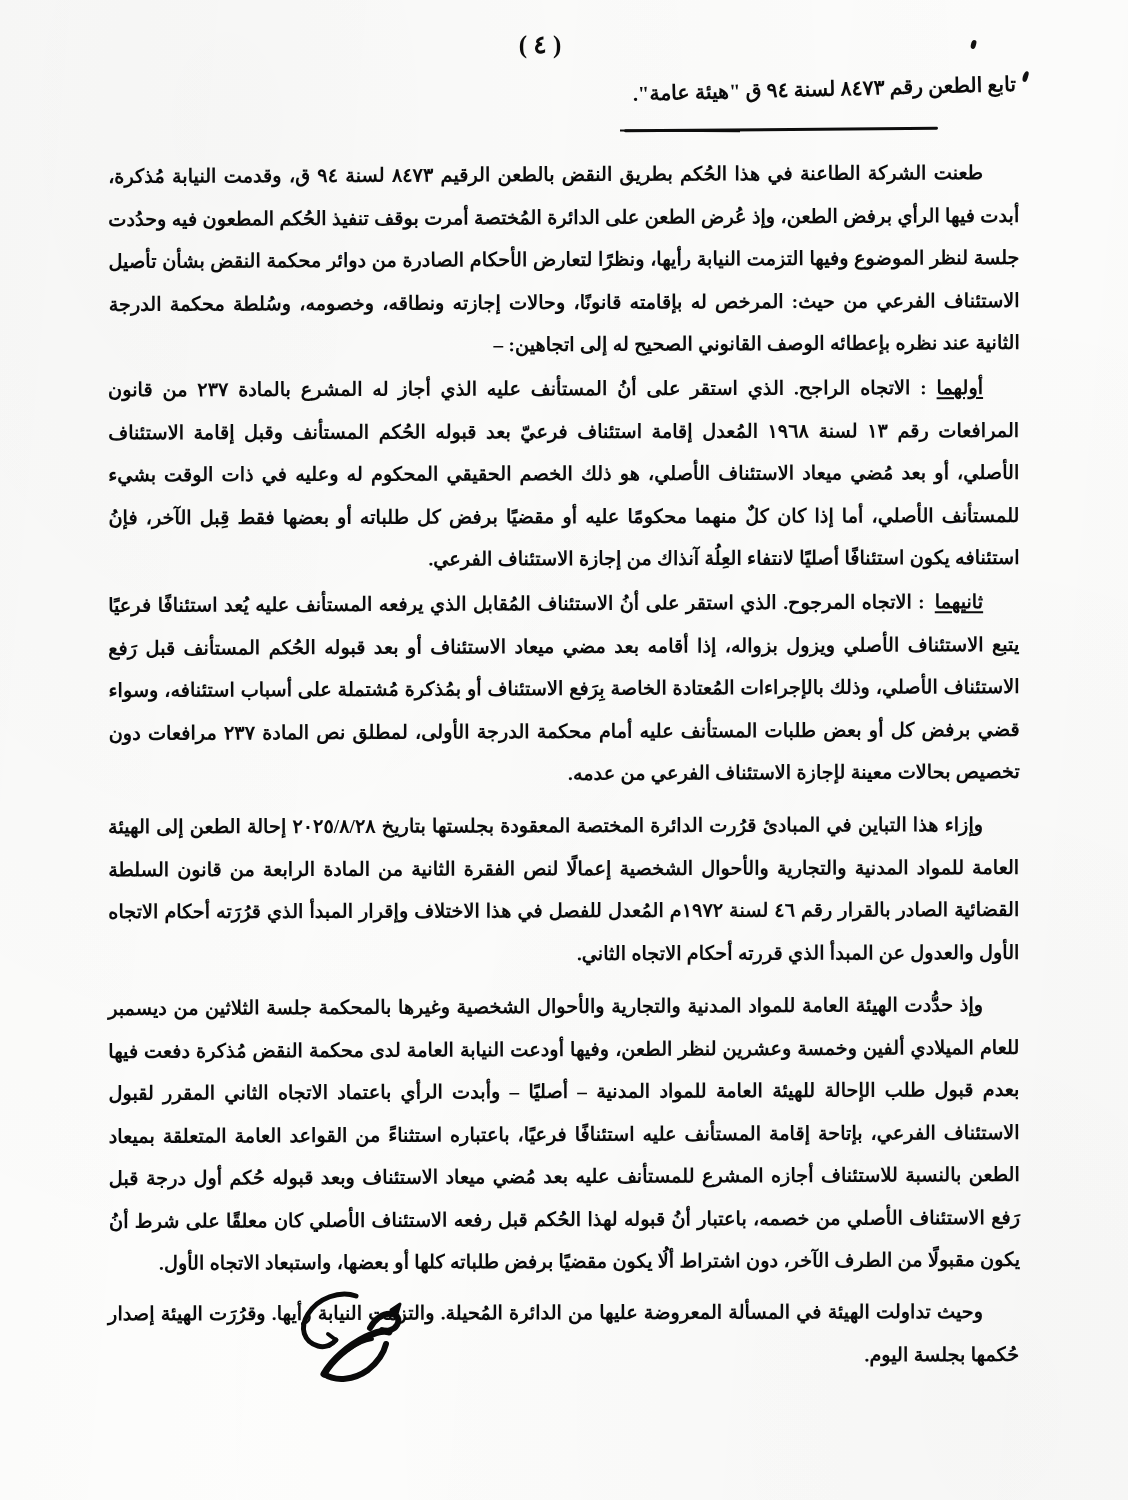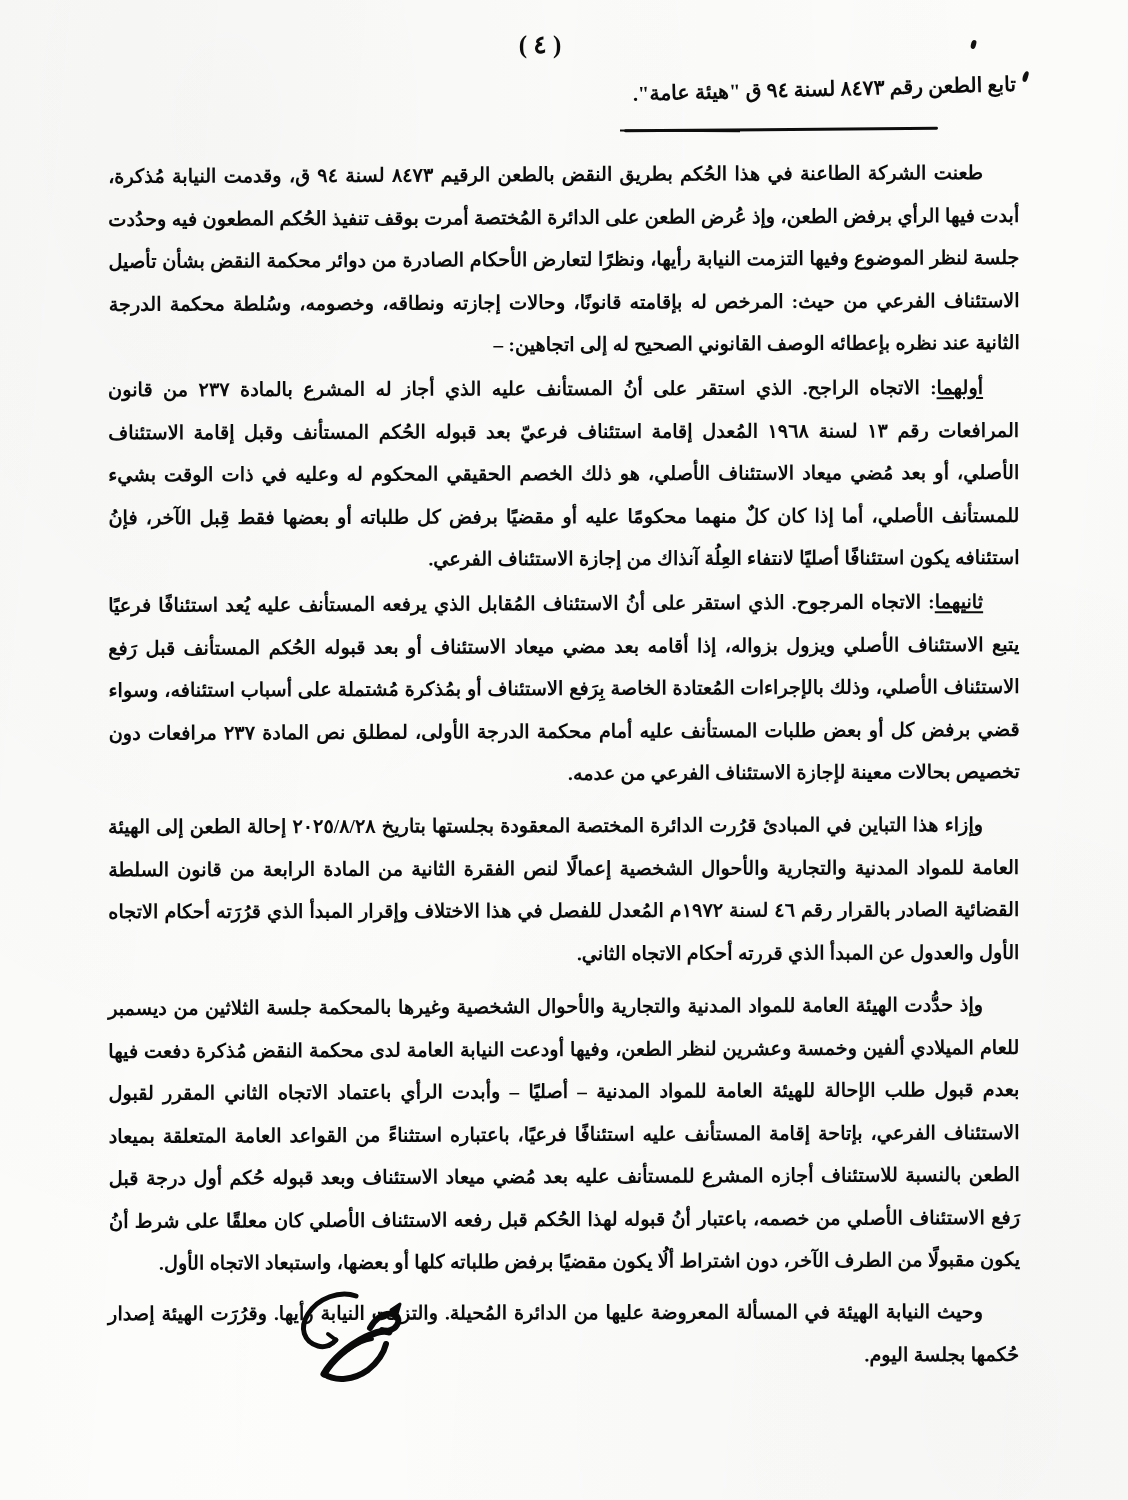--- a/index.html
+++ b/index.html
@@ -122,20 +122,21 @@
   p.para.indent {
     text-indent: 36px;
   }
   p.gap {
     margin-top: 10px;
   }
   .u {
     text-decoration: underline;
     text-underline-offset: 3px;
     text-decoration-thickness: 1.6px;
+    margin-left: 10px;
   }
 
   
   .skew-a { transform: rotate(-0.25deg); transform-origin: right top; }
   .skew-b { transform: rotate(-0.15deg); transform-origin: right top; }
 
   
   .signature {
     position: absolute;
     bottom: 92px;
@@ -166,21 +167,21 @@
     <p class="para indent skew-a">طعنت الشركة الطاعنة في هذا الحُكم بطريق النقض بالطعن الرقيم ٨٤٧٣ لسنة ٩٤ ق، وقدمت النيابة مُذكرة، أبدت فيها الرأي برفض الطعن، وإذ عُرض الطعن على الدائرة المُختصة أمرت بوقف تنفيذ الحُكم المطعون فيه وحدُدت جلسة لنظر الموضوع وفيها التزمت النيابة رأيها، ونظرًا لتعارض الأحكام الصادرة من دوائر محكمة النقض بشأن تأصيل الاستئناف الفرعي من حيث: المرخص له بإقامته قانونًا، وحالات إجازته ونطاقه، وخصومه، وسُلطة محكمة الدرجة الثانية عند نظره بإعطائه الوصف القانوني الصحيح له إلى اتجاهين: –</p>
 
     <p class="para indent skew-b"><span class="u">أولهما</span><span>: الاتجاه الراجح. الذي استقر على أنُ المستأنف عليه الذي أجاز له المشرع بالمادة ٢٣٧ من قانون المرافعات رقم ١٣ لسنة ١٩٦٨ المُعدل إقامة استئناف فرعيّ بعد قبوله الحُكم المستأنف وقبل إقامة الاستئناف الأصلي، أو بعد مُضي ميعاد الاستئناف الأصلي، هو ذلك الخصم الحقيقي المحكوم له وعليه في ذات الوقت بشيء للمستأنف الأصلي، أما إذا كان كلٌ منهما محكومًا عليه أو مقضيًا برفض كل طلباته أو بعضها فقط قِبل الآخر، فإنُ استئنافه يكون استئنافًا أصليًا لانتفاء العِلُة آنذاك من إجازة الاستئناف الفرعي.</span></p>
 
     <p class="para indent skew-a"><span class="u">ثانيهما</span><span>: الاتجاه المرجوح. الذي استقر على أنُ الاستئناف المُقابل الذي يرفعه المستأنف عليه يُعد استئنافًا فرعيًا يتبع الاستئناف الأصلي ويزول بزواله، إذا أقامه بعد مضي ميعاد الاستئناف أو بعد قبوله الحُكم المستأنف قبل رَفع الاستئناف الأصلي، وذلك بالإجراءات المُعتادة الخاصة بِرَفع الاستئناف أو بمُذكرة مُشتملة على أسباب استئنافه، وسواء قضي برفض كل أو بعض طلبات المستأنف عليه أمام محكمة الدرجة الأولى، لمطلق نص المادة ٢٣٧ مرافعات دون تخصيص بحالات معينة لإجازة الاستئناف الفرعي من عدمه.</span></p>
 
     <p class="para indent gap skew-b">وإزاء هذا التباين في المبادئ قرُرت الدائرة المختصة المعقودة بجلستها بتاريخ ٢٠٢٥/٨/٢٨ إحالة الطعن إلى الهيئة العامة للمواد المدنية والتجارية والأحوال الشخصية إعمالًا لنص الفقرة الثانية من المادة الرابعة من قانون السلطة القضائية الصادر بالقرار رقم ٤٦ لسنة ١٩٧٢م المُعدل للفصل في هذا الاختلاف وإقرار المبدأ الذي قرُرَته أحكام الاتجاه الأول والعدول عن المبدأ الذي قررته أحكام الاتجاه الثاني.</p>
 
     <p class="para indent gap skew-a"><span>وإذ حدُّدت</span><span> الهيئة العامة للمواد المدنية والتجارية والأحوال الشخصية وغيرها بالمحكمة جلسة الثلاثين من ديسمبر للعام الميلادي ألفين وخمسة وعشرين لنظر الطعن، وفيها أودعت النيابة العامة لدى محكمة النقض مُذكرة دفعت فيها بعدم قبول طلب الإحالة للهيئة العامة للمواد المدنية – أصليًا – وأبدت الرأي باعتماد الاتجاه الثاني المقرر لقبول الاستئناف الفرعي، بإتاحة إقامة المستأنف عليه استئنافًا فرعيًا، باعتباره استثناءً من القواعد العامة المتعلقة بميعاد الطعن بالنسبة للاستئناف أجازه المشرع للمستأنف عليه بعد مُضي ميعاد الاستئناف وبعد قبوله حُكم أول درجة قبل رَفع الاستئناف الأصلي من خصمه، باعتبار أنُ قبوله لهذا الحُكم قبل رفعه الاستئناف الأصلي كان معلقًا على شرط أنُ يكون مقبولًا من الطرف الآخر، دون اشتراط ألُا يكون مقضيًا برفض طلباته كلها أو بعضها، واستبعاد الاتجاه الأول.</span></p>
 
-    <p class="para indent gap skew-b"><span>وحيث النيابة الهيئة</span><span> في المسألة المعروضة عليها من الدائرة المُحيلة. والتزمت النيابة رأيها. وقرُرَت الهيئة إصدار حُكمها بجلسة اليوم.</span></p>
+    <p class="para indent gap skew-b"><span>وحيث تداولت الهيئة</span><span> في المسألة المعروضة عليها من الدائرة المُحيلة. والتزمت النيابة رأيها. وقرُرَت الهيئة إصدار حُكمها بجلسة اليوم.</span></p>
 
   </div>
 
   <div class="signature">
     <svg viewBox="0 0 150 120" xmlns="http://www.w3.org/2000/svg" aria-hidden="true">
       <g fill="none" stroke="#0a0a0a" stroke-linecap="round" stroke-linejoin="round">
         <path d="M68 8 C 52 2, 30 10, 20 26 C 11 40, 16 54, 30 58 C 37 60, 44 57, 48 52" stroke-width="5"></path>
         <path d="M48 52 L 40 46 M48 52 L 41 58" stroke-width="4"></path>
         <path d="M36 86 C 44 72, 60 58, 78 49 C 88 44, 96 42, 101 44" stroke-width="7"></path>
         <path d="M36 86 C 48 94, 66 92, 80 82 C 90 74, 96 64, 98 56" stroke-width="6"></path>

